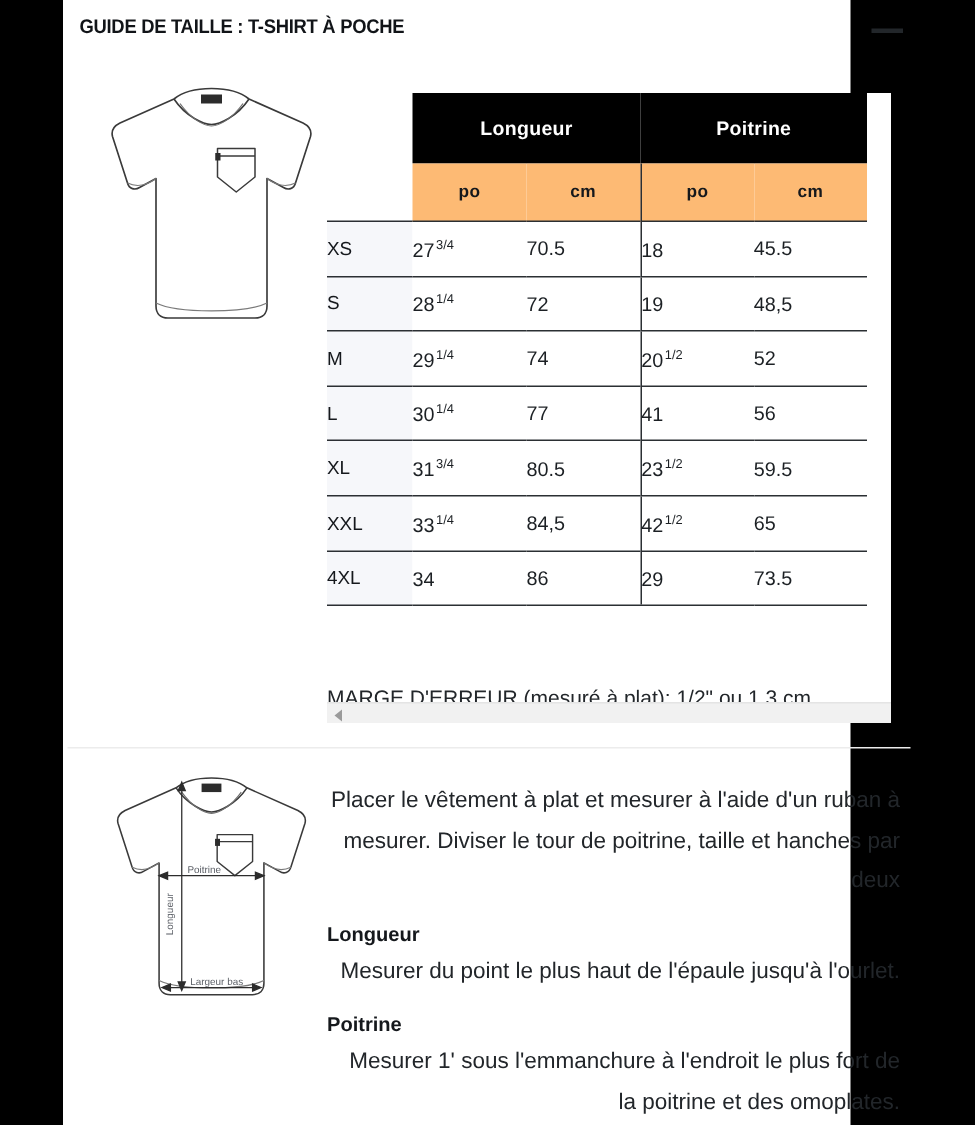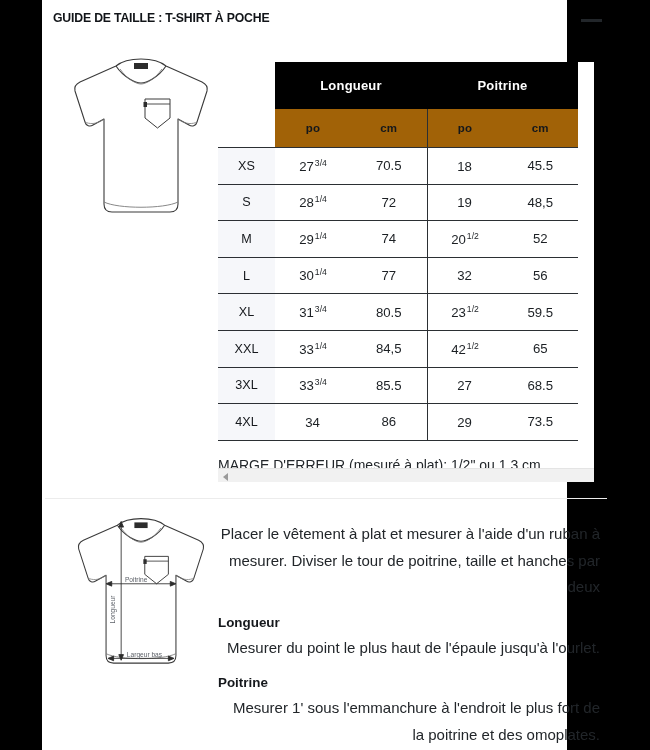--- a/index.html
+++ b/index.html
@@ -49,29 +49,28 @@
   }
   .tbl td,.tbl th{padding:0;margin:0;}
   .grp-head td{
     background:#000;color:#fff;
     font-size:13px;font-weight:bold;
     text-align:center;height:47px;vertical-align:middle;
     letter-spacing:0.2px;
   }
   .grp-head td.blank{background:#fff;}
   .sub-head td{
-    background:#a16207;
+    background:#fdba74;
     font-size:11.5px;font-weight:bold;color:#15181c;
     text-align:center;height:38px;vertical-align:middle;
     letter-spacing:0.3px;
   }
   .sub-head td.blank{background:#fff;}
   .tbl tbody tr td{
     height:35.6px;vertical-align:middle;
-    text-align:center;
     font-size:13.2px;color:#1c2024;
     border-top:1.6px solid #2b2f33;
     background:#fff;
   }
   .tbl tbody tr:last-child td{border-bottom:1.6px solid #2b2f33;}
   .tbl tbody tr td.size{
     background:#f6f7fa;font-size:12.6px;color:#15181c;
   }
   .divider-col{border-left:1.6px solid #2b2f33;}
   .frac{font-size:8.6px;vertical-align:super;margin-left:1px;letter-spacing:0;}
@@ -179,43 +178,36 @@
             <td class="size">M</td>
             <td><span>29</span><span class="frac">1/4</span></td>
             <td>74</td>
             <td class="divider-col"><span>20</span><span class="frac">1/2</span></td>
             <td>52</td>
           </tr>
           <tr>
             <td class="size">L</td>
             <td><span>30</span><span class="frac">1/4</span></td>
             <td>77</td>
-            <td class="divider-col"><span>32</span><span class="frac"></span></td>
+            <td class="divider-col"><span>41</span><span class="frac"></span></td>
             <td>56</td>
           </tr>
           <tr>
             <td class="size">XL</td>
             <td><span>31</span><span class="frac">3/4</span></td>
             <td>80.5</td>
             <td class="divider-col"><span>23</span><span class="frac">1/2</span></td>
             <td>59.5</td>
           </tr>
           <tr>
             <td class="size">XXL</td>
             <td><span>33</span><span class="frac">1/4</span></td>
             <td>84,5</td>
             <td class="divider-col"><span>42</span><span class="frac">1/2</span></td>
             <td>65</td>
-          </tr>
-          <tr>
-            <td class="size">3XL</td>
-            <td><span>33</span><span class="frac">3/4</span></td>
-            <td>85.5</td>
-            <td class="divider-col"><span>27</span><span class="frac"></span></td>
-            <td>68.5</td>
           </tr>
           <tr>
             <td class="size">4XL</td>
             <td><span>34</span><span class="frac"></span></td>
             <td>86</td>
             <td class="divider-col"><span>29</span><span class="frac"></span></td>
             <td>73.5</td>
           </tr>
         </tbody>
     </table>

